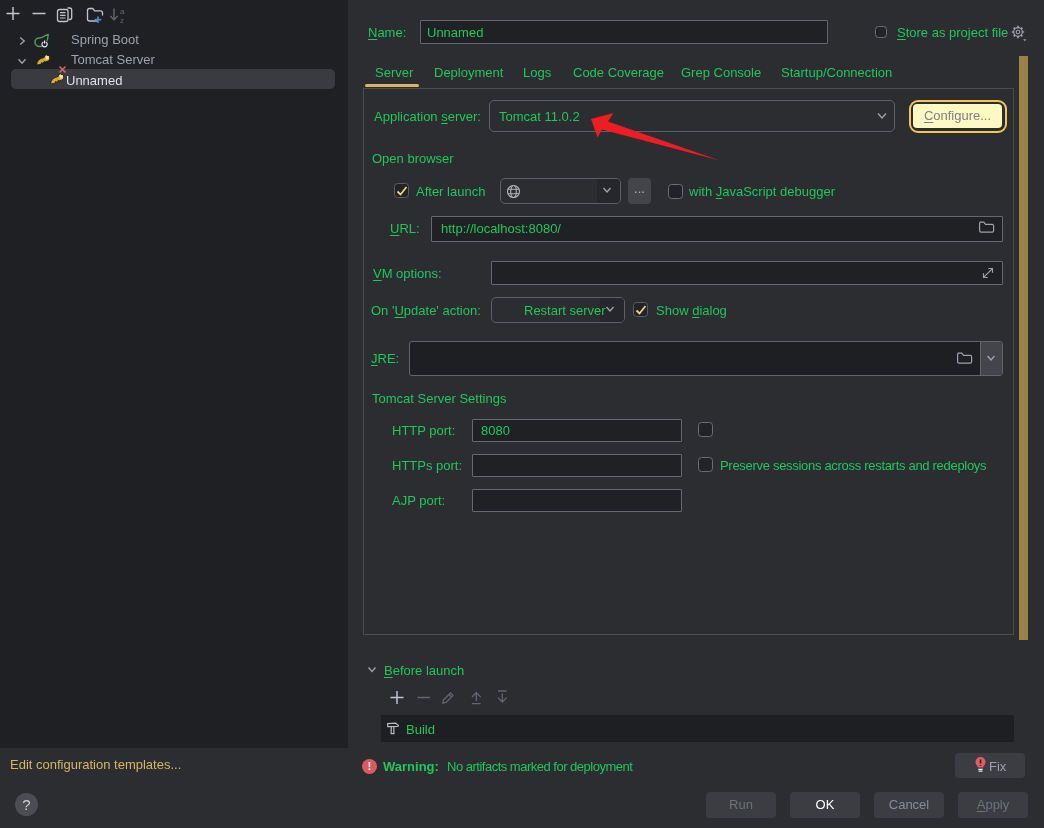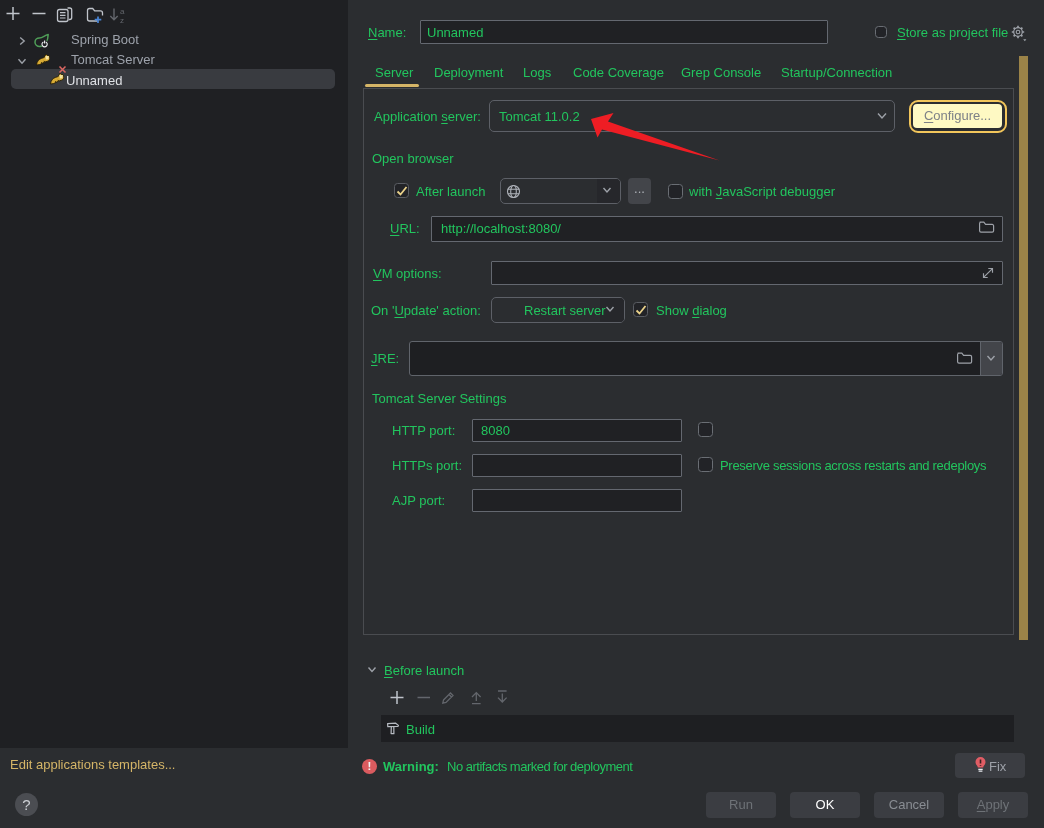--- a/index.html
+++ b/index.html
@@ -79,21 +79,21 @@
   <svg class="icon" style="left:50px;top:73px;" width="14" height="12" viewBox="0 0 14 12">
     <path d="M0.5 11 C0.9 7.4 2.8 5.2 5.7 4.3 C7 3.9 8 3.7 8.6 3.1 L9 1.4 L10.4 0.4 L11.4 1.6 L13 1.6 L13.6 3.3 C14.2 5.2 13.2 6.8 11.3 7.3 C9.2 7.9 7.6 8.4 6.2 9.3 C4.6 10.3 2.5 11 0.5 11 Z" fill="#d8ab35" stroke="#241c06" stroke-width="0.9" stroke-linejoin="round"></path>
     <path d="M9.4 2 L12.9 1.9 L12.5 5.3 L9.8 5.5 Z" fill="#f4e3a2"></path>
     <path d="M7.9 6.9 l0.8 1.2 M5.4 8.2 l0.6 1.3" stroke="#241c06" stroke-width="0.9"></path>
   </svg>
   <svg class="icon" style="left:58px;top:65px;" width="9" height="9" viewBox="0 0 9 9">
       <path d="M1.5 1.5 L7.5 7.5 M7.5 1.5 L1.5 7.5" stroke="#dc6863" stroke-width="1.5"></path>
     </svg>
   <div class="lbl" style="left:66px;top:73px;color:#dfe1e5;">Unnamed</div>
 
-  <div class="lbl" style="left:10px;top:757px;color:#d5b567;">Edit applications templates...</div>
+  <div class="lbl" style="left:10px;top:757px;color:#d5b567;">Edit configuration templates...</div>
   <div class="abs" style="left:15px;top:793px;width:23px;height:23px;border-radius:50%;background:#4b4d52;"></div>
   <div class="abs" style="left:15px;top:793px;width:23px;height:23px;text-align:center;line-height:23px;color:#cdd0d5;font-size:15px;">?</div>
 
   <div class="lbl" style="left:368px;top:25px;"><span class="u">N</span>ame:</div>
   <div class="field" style="left:420px;top:20px;width:408px;height:24px;"></div>
   <div class="lbl" style="left:427px;top:25px;">Unnamed</div>
 
   <div class="chk" style="left:875px;top:26px;width:12px;height:12px;"></div>
   <div class="lbl" style="left:897px;top:25px;"><span class="u">S</span>tore as project file</div>
   <svg class="icon" style="left:1010px;top:24px;" width="18" height="18" viewBox="0 0 18 18">

